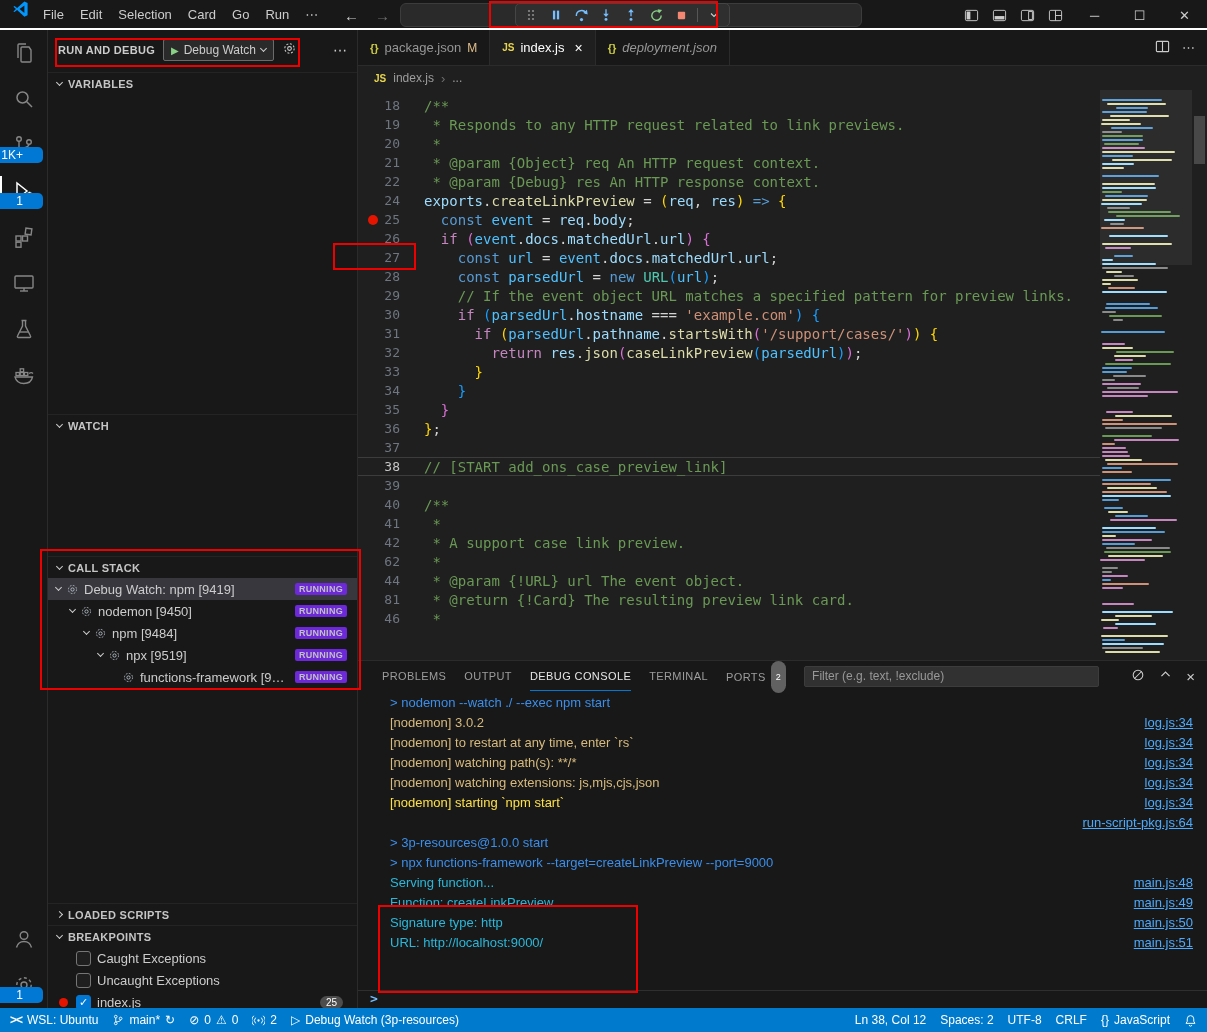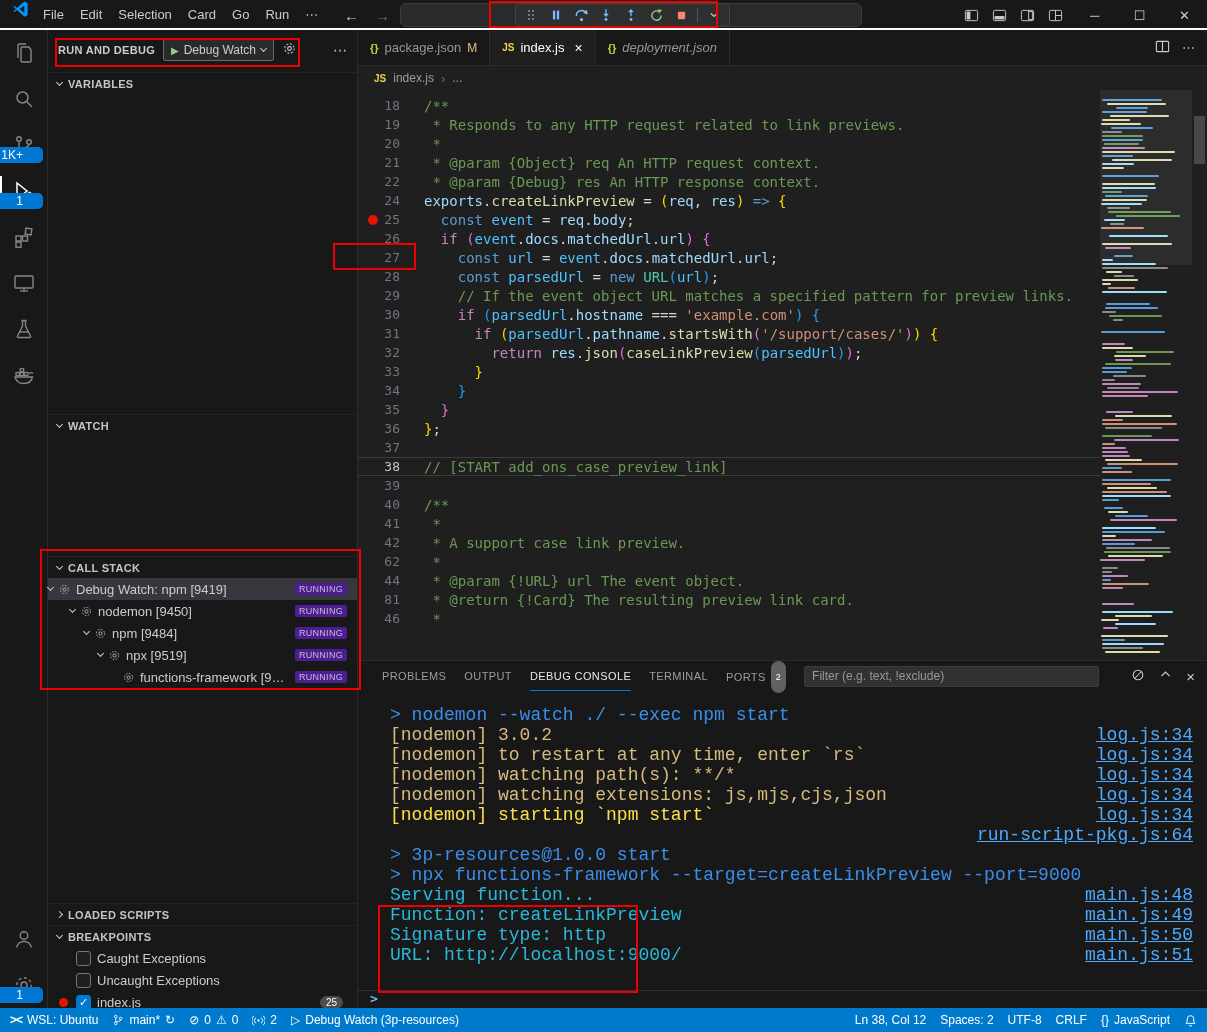--- a/index.html
+++ b/index.html
@@ -46,21 +46,21 @@
   .sec-hdr { position:absolute; left:0; right:0; height:22px; display:flex; align-items:center; gap:6px; padding-left:9px; font-size:11px; font-weight:bold; color:#c5c5c5; border-top:1px solid #242424; letter-spacing:.3px; }
   .chev { width:5px; height:5px; border-right:1px solid #cccccc; border-bottom:1px solid #cccccc; display:inline-block; flex:none; }
   .chev.down { transform:rotate(45deg); margin-top:-3px; }
   .chev.right { transform:rotate(-45deg); }
   .chev.none { border:none; }
   #callstack { position:absolute; top:548px; left:0; right:0; }
   .cs-row { height:22px; display:flex; align-items:center; gap:5px; padding-right:10px; }
   .cs-row.selected { background:#37373d; }
   .cs-icon { display:flex; flex:none; }
   .cs-label { white-space:nowrap; overflow:hidden; text-overflow:ellipsis; }
-  .run-badge { margin-left:auto; flex:none; font-size:9px; background:#4c1d95; color:#c0c0c0; padding:1px 4px; border-radius:2px; letter-spacing:.3px; }
+  .run-badge { margin-left:auto; flex:none; font-size:9px; background:#6d28d9; color:#c0c0c0; padding:1px 4px; border-radius:2px; letter-spacing:.3px;font-weight:bold; }
   #bprows { position:absolute; top:917px; left:0; right:0; }
   .bp-row { height:22px; display:flex; align-items:center; gap:6px; padding:0 14px 0 8px; }
   .bp-slot { width:14px; display:flex; justify-content:center; flex:none; }
   .bp-red { width:9px; height:9px; border-radius:50%; background:#e51400; }
   .cb { width:15px; height:15px; border:1px solid #767676; border-radius:3px; background:#1f1f1f; font-size:11px; line-height:13px; text-align:center; color:#fff; flex:none; }
   .cb.checked { background:var(--accent); border-color:var(--accent); }
   .count-badge { margin-left:auto; background:#4d4d4d; color:#fff; font-size:10px; border-radius:9px; padding:1px 6px; }
 
   
   .editorarea { flex:1; position:relative; background:#1f1f1f; }
@@ -96,21 +96,21 @@
 
   
   .panel { position:absolute; left:0; right:0; bottom:0; height:348px; background:#181818; border-top:1px solid #2b2b2b; }
   .panel-header { height:30px; display:flex; align-items:center; padding:0 12px 0 24px; gap:18px; }
   .ptab { font-size:11px; color:#9d9d9d; height:30px; line-height:30px; letter-spacing:.4px; white-space:nowrap; }
   .ptab.active { color:#e7e7e7; box-shadow: inset 0 -1px 0 var(--accent); }
   .ptab-badge { display:inline-block; background:#616161; color:#fff; border-radius:8px; font-size:9px; padding:1px 5px; margin-left:5px; vertical-align:1px; }
   .panel-filter { margin-left:auto; width:340px; height:21px; background:#313131; border:1px solid #3c3c3c; border-radius:2px; color:#cccccc; font-size:12px; padding:0 7px; outline:none; font-family:"Liberation Sans", sans-serif; }
   .panel-filter::placeholder { color:#989898; }
   .panel-icons { display:flex; gap:14px; margin-left:14px; align-items:center; }
-  #console { position:absolute; top:30px; left:0; right:0; bottom:18px; font-family:Liberation Mono, monospace; font-size:18px; line-height:20px; padding:2px 14px 0 32px; overflow:hidden;margin-top:12px; }
+  #console { position:absolute; top:30px; left:0; right:0; bottom:18px; font-family:Liberation Sans, sans-serif; font-size:13px; line-height:20px; padding:2px 14px 0 32px; overflow:hidden; }
   .con-line { display:flex; }
   .con-text { white-space:pre; }
   .c-cmd{color:#3b8eea}.c-warn{color:#d7ba7d}.c-ok{color:#fde047}.c-info{color:#29b8db}.c-plain{color:#cccccc}
   .con-link { margin-left:auto; color:#4daafc; text-decoration:underline; flex:none; }
   .console-input { position:absolute; bottom:0; left:0; right:0; height:18px; border-top:1px solid #2f2f2f; color:#75beff; font-family:"DejaVu Sans Mono", monospace; font-size:13px; padding-left:12px; font-weight:bold; }
 
   
   .statusbar { position:absolute; bottom:0; left:0; right:0; height:24px; display:flex; align-items:center; padding:0 10px; font-size:12px; color:#ffffff; }
   #sb-left { display:flex; gap:14px; align-items:center; }
   #sb-right { margin-left:auto; display:flex; gap:14px; align-items:center; }
@@ -346,21 +346,21 @@
       </div>
       <div class="sec-hdr" style="top:384px">
         <span class="chev down"></span>
         <span>WATCH</span>
       </div>
       <div class="sec-hdr" style="top:526px">
         <span class="chev down"></span>
         <span>CALL STACK</span>
       </div>
       <div id="callstack">
-          <div class="cs-row selected" style="">
+          <div class="cs-row selected" style="padding-left: 8px;">
             <span class="chev down"></span>
             <span class="cs-icon">
               <svg width="13" height="13" viewBox="0 0 16 16" fill="none" stroke="#b9c2cc" stroke-width="1.1">
                 <circle cx="8" cy="8" r="2"></circle>
                 <circle cx="8" cy="8" r="5" stroke-dasharray="2.1 1.8"></circle>
               </svg>
             </span>
             <span class="cs-label">Debug Watch: npm [9419]</span>
             <span class="run-badge">RUNNING</span>
           </div>

